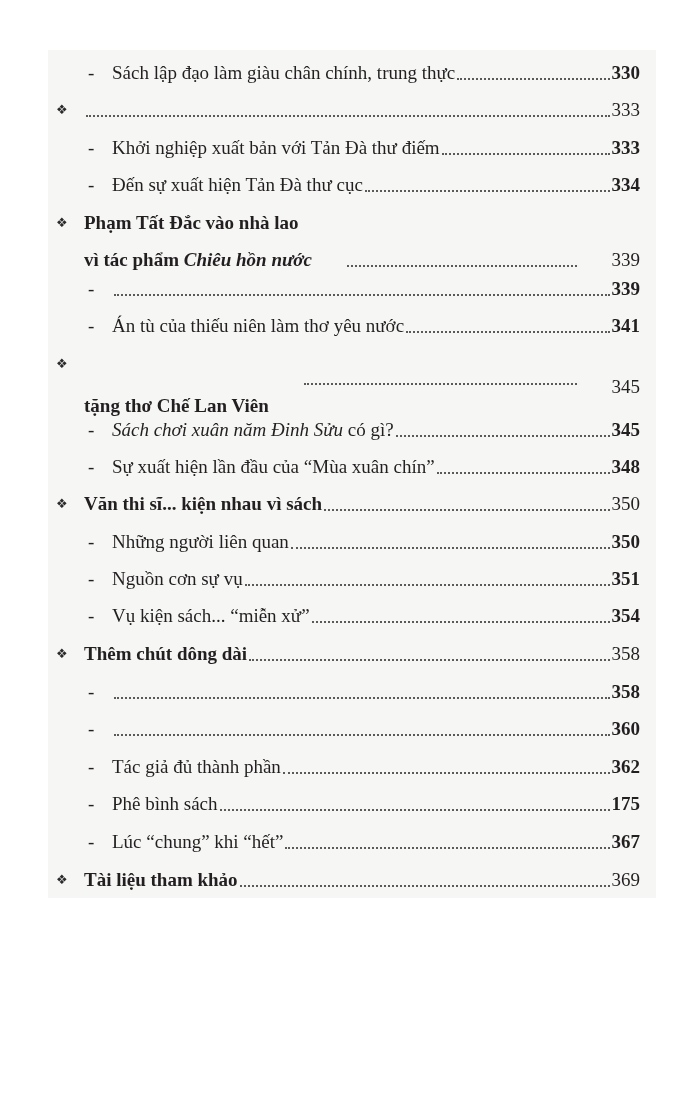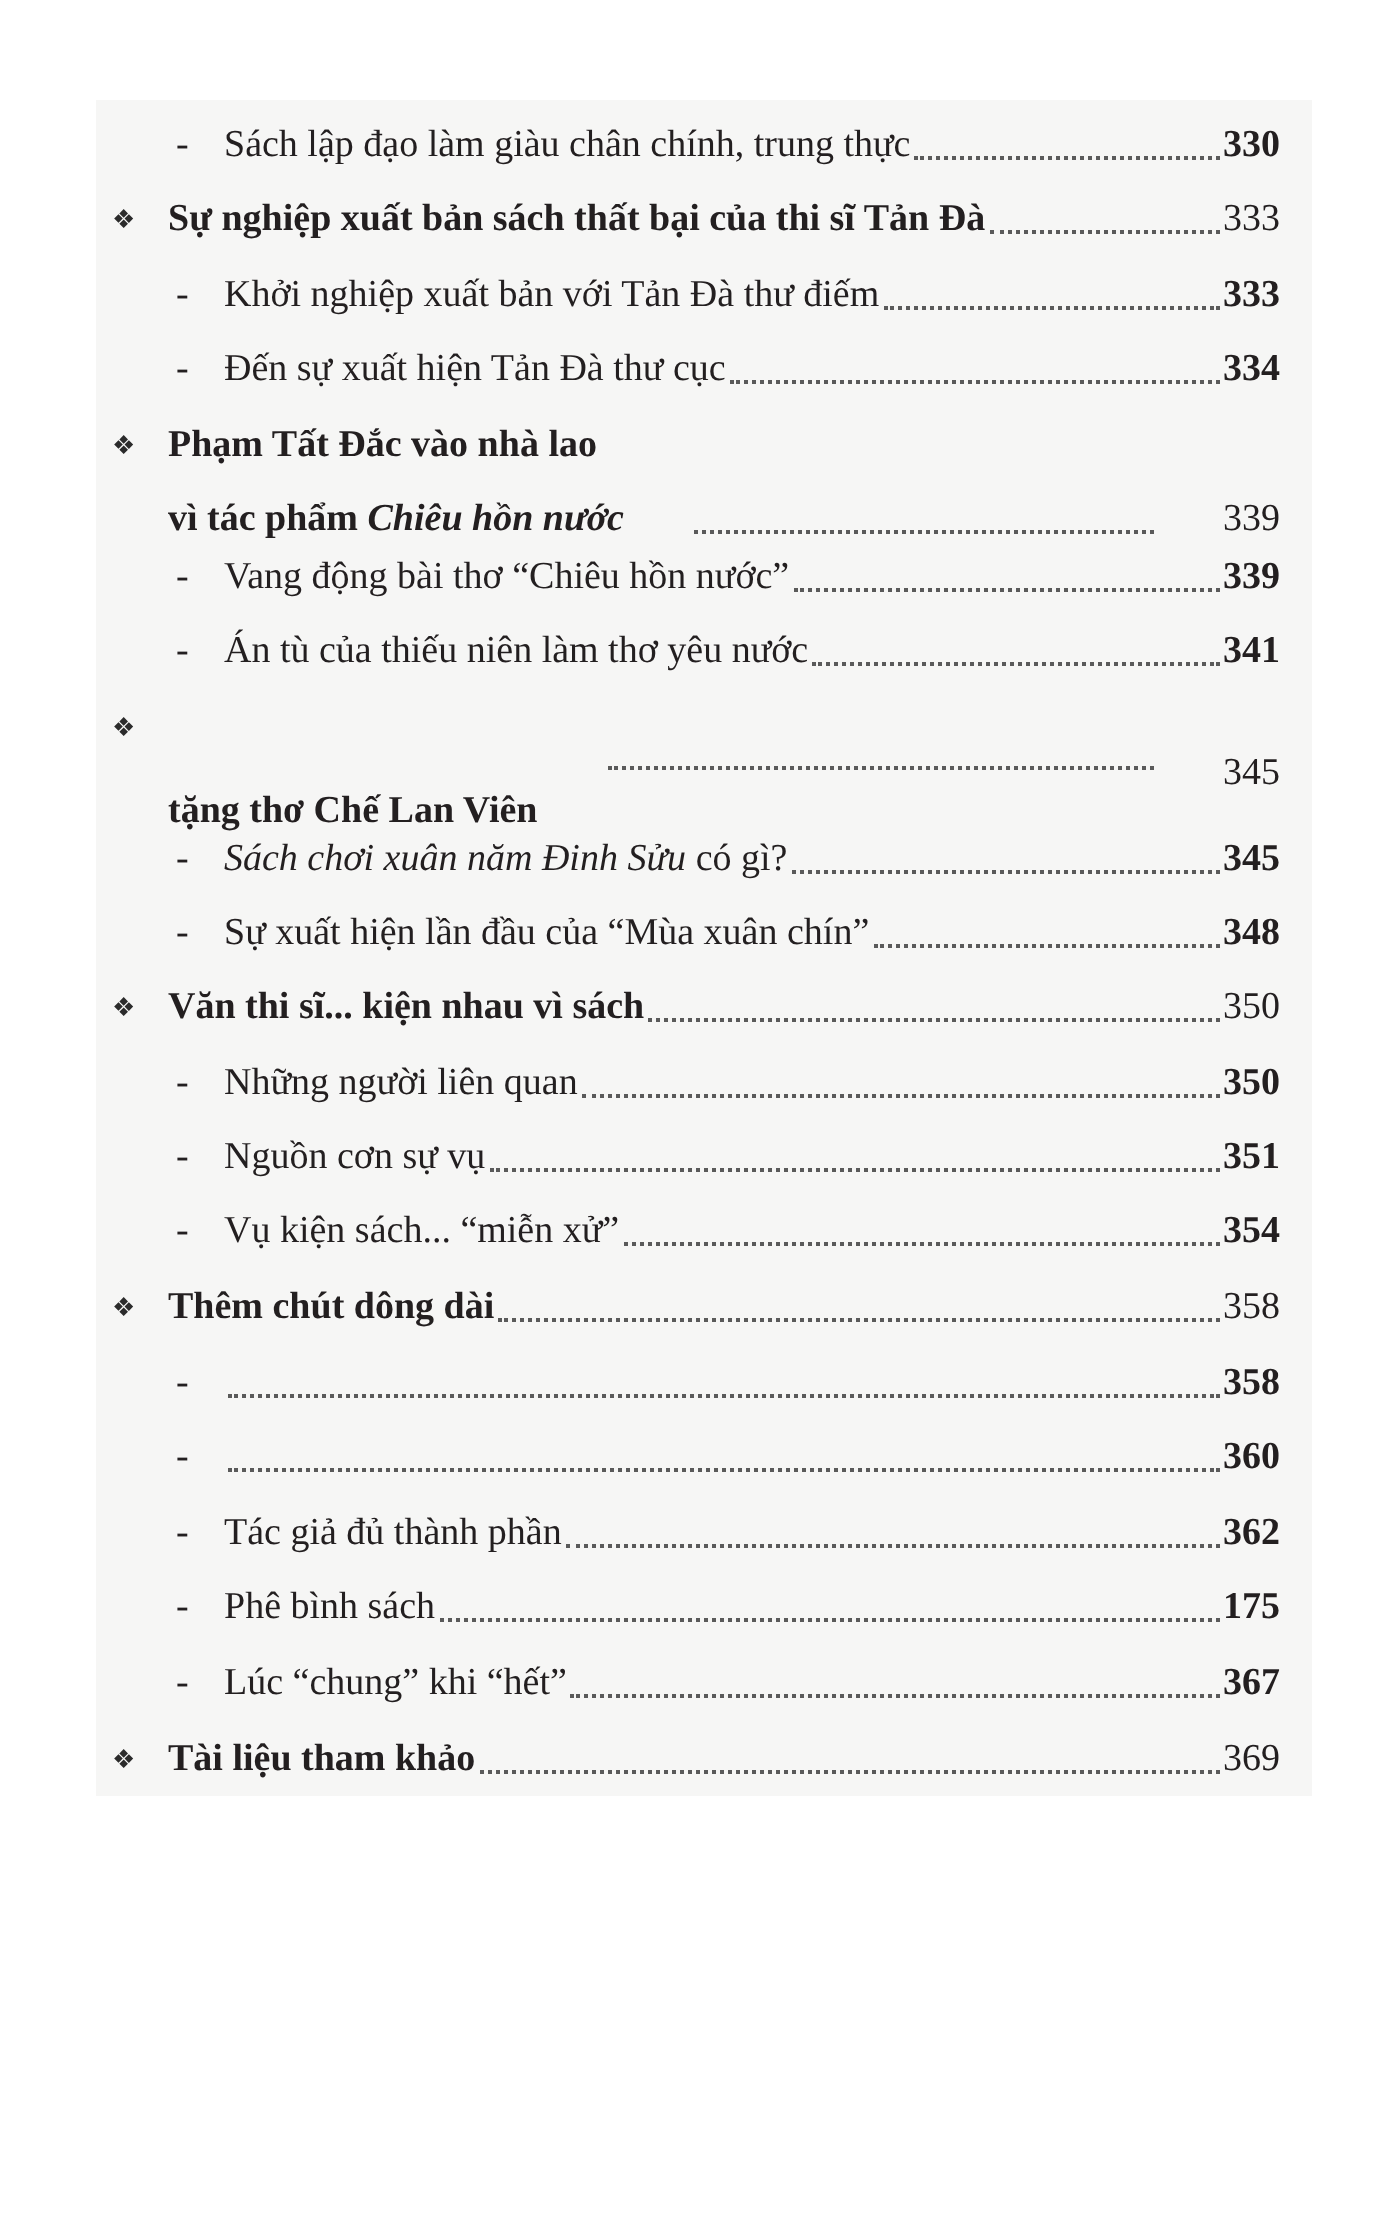--- a/index.html
+++ b/index.html
@@ -68,21 +68,20 @@
 <div class="page">
   <div class="toc" id="toc">
       <div class="row sub" style="top: 10px;">
         <span class="dash">-</span>
         <span class="label">Sách lập đạo làm giàu chân chính, trung thực</span>
         <span class="leader"></span>
         <span class="page-no">330</span>
       </div>
       <div class="row sec" style="top: 47px;">
         <span class="bullet">❖</span>
-        <span class="label">Sự nghiệp xuất bản sách thất bại của thi sĩ Tản Đà</span>
         <span class="leader"></span>
         <span class="page-no">333</span>
       </div>
       <div class="row sub" style="top: 85px;">
         <span class="dash">-</span>
         <span class="label">Khởi nghiệp xuất bản với Tản Đà thư điếm</span>
         <span class="leader"></span>
         <span class="page-no">333</span>
       </div>
       <div class="row sub" style="top: 122px;">
@@ -95,21 +94,20 @@
         <span class="bullet">❖</span>
         <span class="label">Phạm Tất Đắc vào nhà lao</span>
       </div>
       <div class="row cont" style="top: 197px;">
         <span class="label"><span>vì tác phẩm </span><i>Chiêu hồn nước</i></span>
         <span class="leader"></span>
         <span class="page-no">339</span>
       </div>
       <div class="row sub" style="top: 226px;">
         <span class="dash">-</span>
-        <span class="label">Vang động bài thơ “Chiêu hồn nước”</span>
         <span class="leader"></span>
         <span class="page-no">339</span>
       </div>
       <div class="row sub" style="top: 263px;">
         <span class="dash">-</span>
         <span class="label">Án tù của thiếu niên làm thơ yêu nước</span>
         <span class="leader"></span>
         <span class="page-no">341</span>
       </div>
       <div class="row sec" style="top: 301px;">

